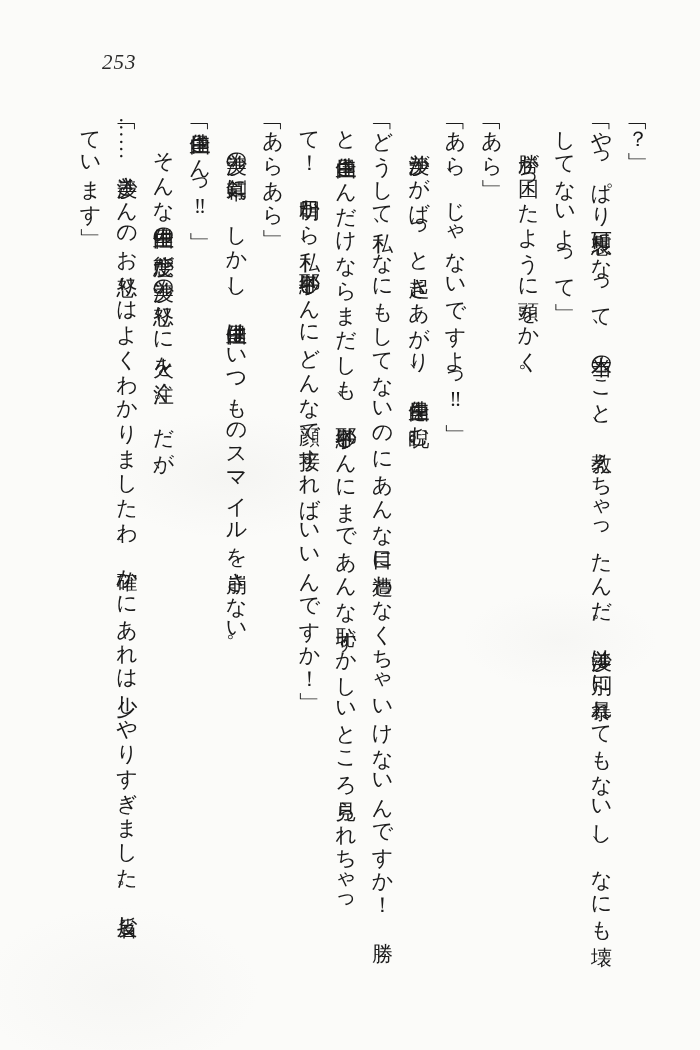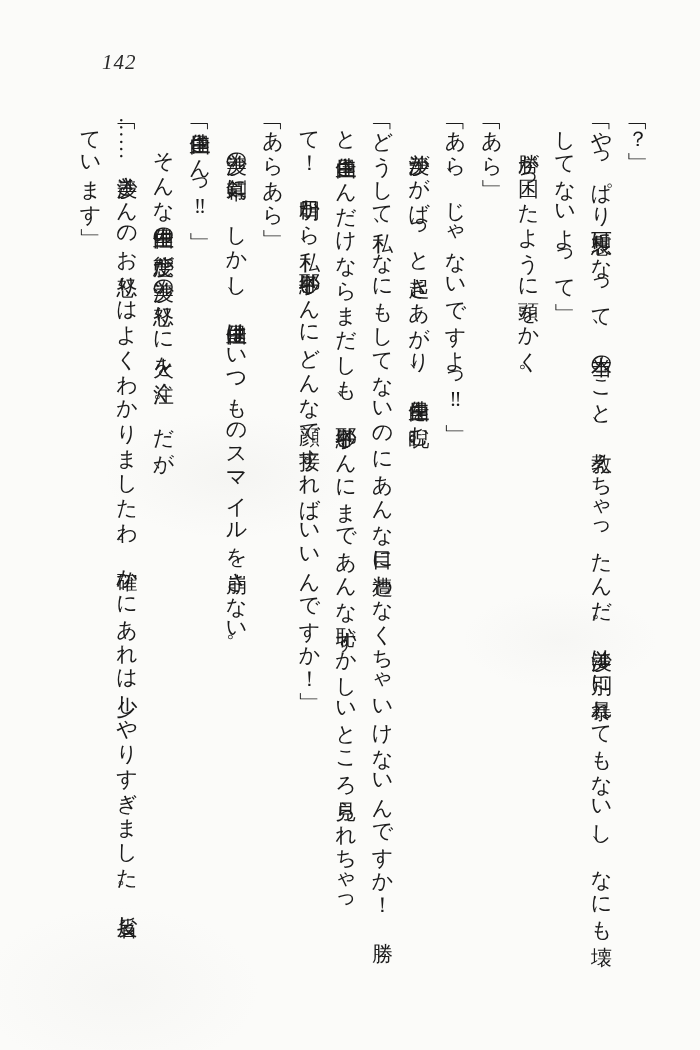--- a/index.html
+++ b/index.html
@@ -54,21 +54,21 @@
 
   .text-block p.indent {
     text-indent: 1em;
   }
 </style>
 </head>
 <body>
 
 <div class="book-page">
 
-  <div class="page-number">142</div>
+  <div class="page-number">253</div>
 
   <div class="text-block">
     <p>「？」</p>
     <p>「やっぱり可哀想になって、本当のこと、教えちゃったんだ。美沙は別に暴れてもないし、なにも壊してないよって」</p>
     <p class="indent">勝が困ったように頭をかく。</p>
     <p>「あら」</p>
     <p>「あら、じゃないですよっ‼」</p>
     <p class="indent">美沙ががばっと起きあがり、由佳里を睨む。</p>
     <p>「どうして私、なにもしてないのにあんな目に遭わなくちゃいけないんですか！　勝と由佳里さんだけならまだしも、紗耶子さんにまであんな恥ずかしいところ見られちゃって！　明日から私、紗耶子さんにどんな顔で接すればいいんですか！」</p>
     <p>「あらあら」</p>

